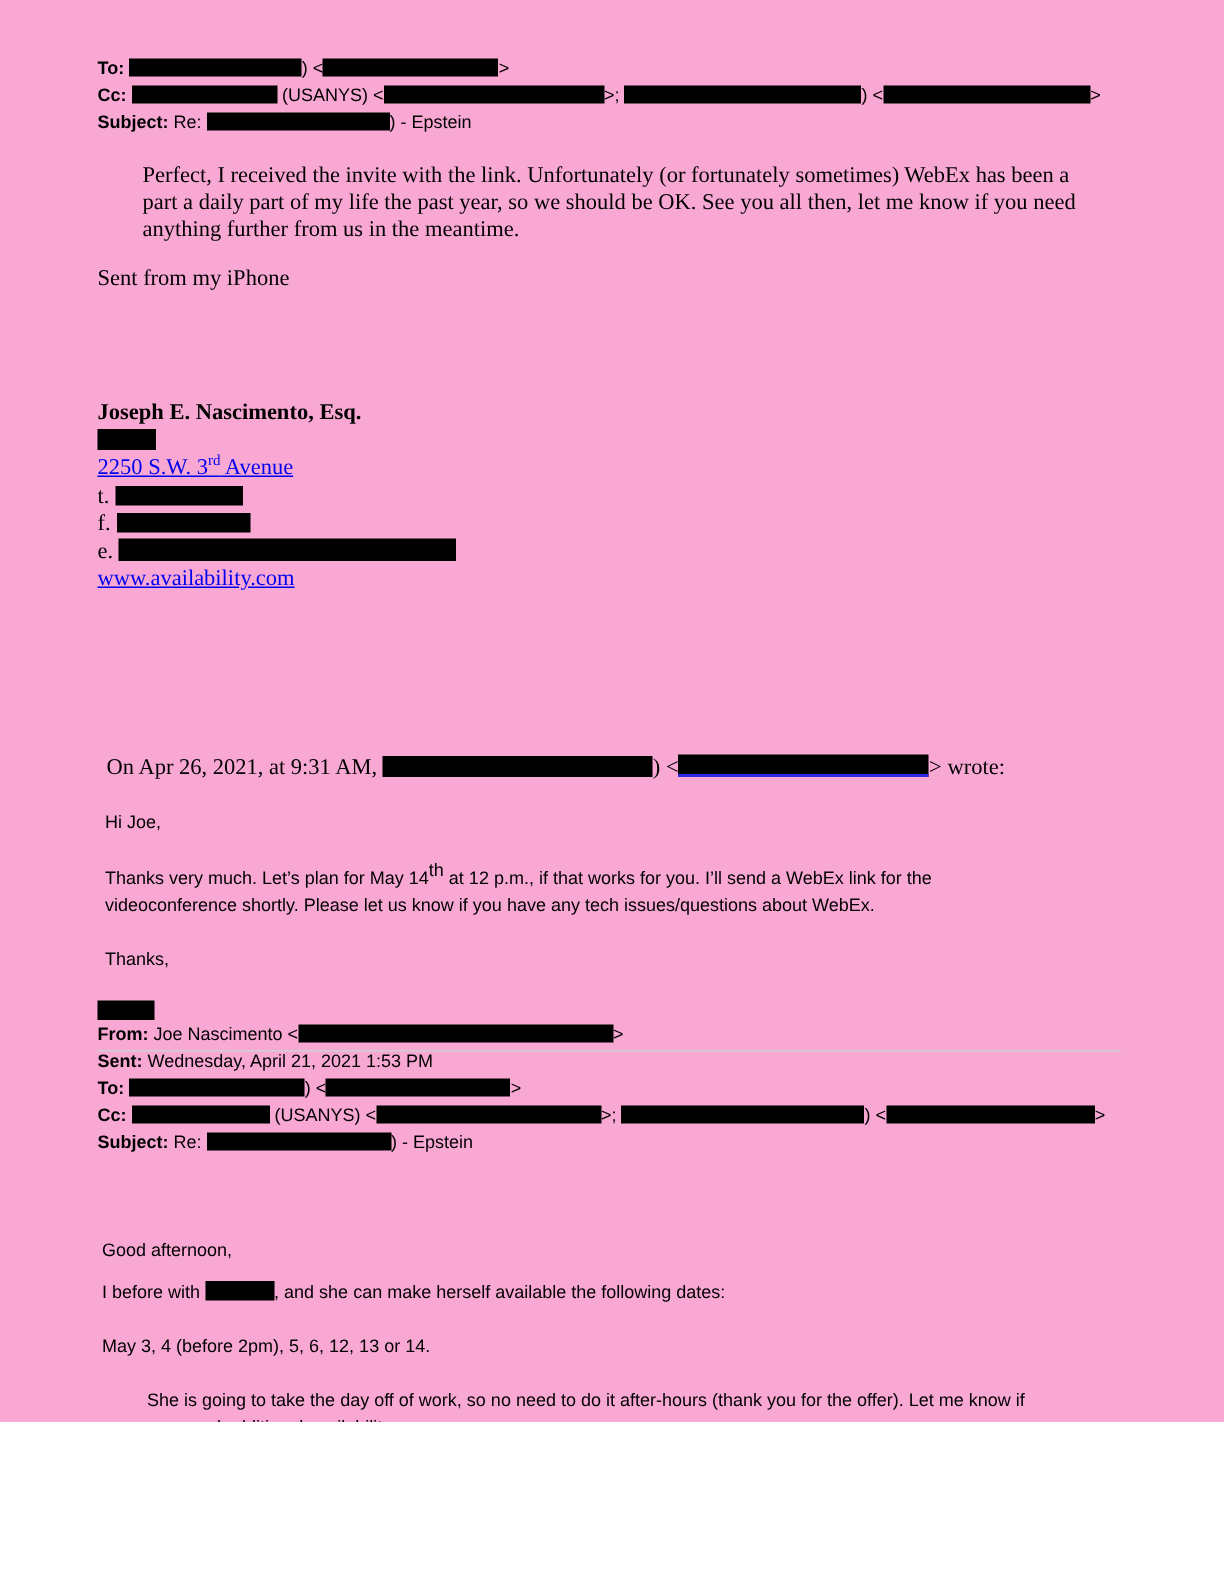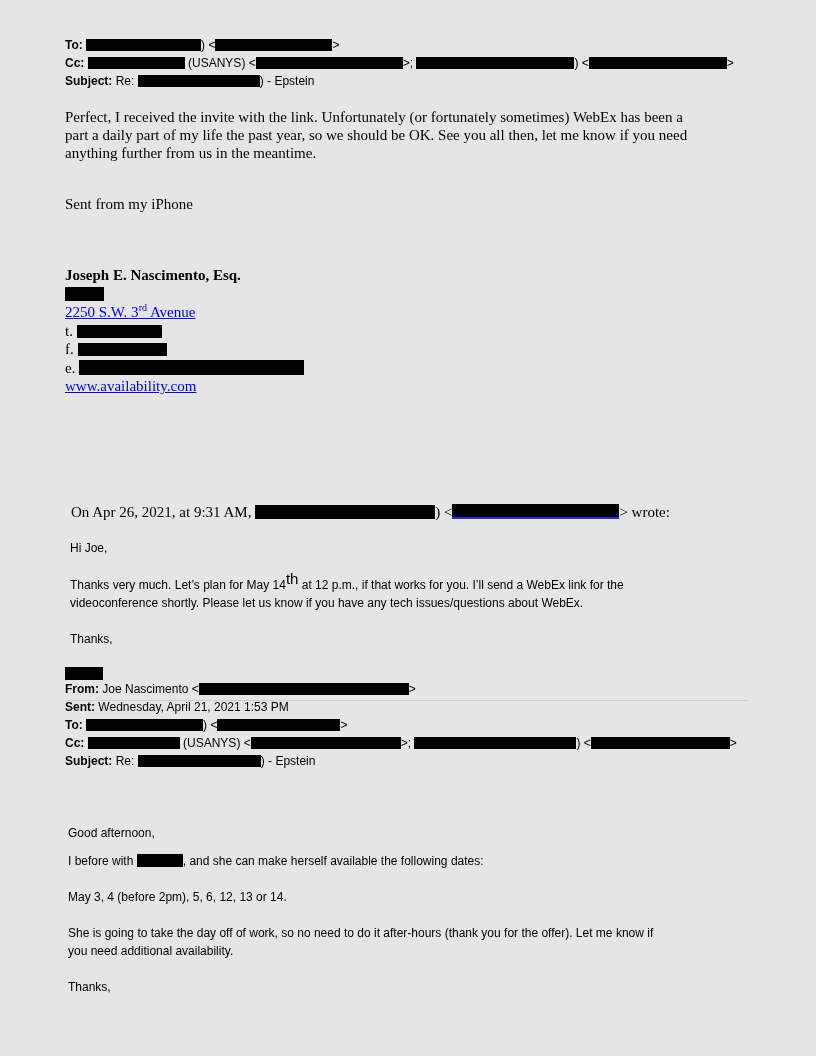--- a/index.html
+++ b/index.html
@@ -1,30 +1,30 @@
 <!DOCTYPE html>
 <html><head>
 <meta charset="utf-8">
 <style>
   html,body{margin:0;padding:0;background:#ffffff;}
-  #page{position:relative;width:816px;height:1056px;background:#e5e5e5;overflow:hidden;}
+  #page{position:relative;width:816px;height:948px;background:#f9a8d4;overflow:hidden;}
   .sans{font-family:"Liberation Sans",sans-serif;font-size:12px;line-height:18px;color:#000;}
   .serif{font-family:"Liberation Serif",serif;font-size:15px;line-height:18px;color:#000;}
   .sig{line-height:18.5px;}
   .b{font-weight:bold;}
   .abs{position:absolute;}
-  .preline{white-space:pre-line;}
+  .preline{white-space:pre-line;margin-left:30px;}
   .rx{display:inline-block;background:#000;vertical-align:-2px;}
   .rx-s{height:12px;}           
   .rx-m{height:13px;}           
   .rx-t{height:14px;vertical-align:-2px;} 
   a.lnk{color:#0000EE;text-decoration:underline;cursor:pointer;}
   .rx-underline{border-bottom:2px solid #2a2ae0;}
   sup{font-size:10px;line-height:0;}
-  .sans sup{font-size:15px;}
+  .sans sup{font-size:12px;}
   #divider{position:absolute;left:65px;top:700px;width:682px;height:0;border-top:1px solid #d0d0d0;}
   .hl{white-space:nowrap;}
 </style>
 </head>
 <body>
 
 <div id="page">
 
   <div class="abs sans" style="left:65px;top:36px;">
     <div class="hl">
@@ -41,21 +41,21 @@
       <span class="b">Subject:</span>
       <span>Re:</span>
       <span class="rx rx-s" style="width:122px;"></span><span>) - Epstein</span>
     </div>
   </div>
 
   <div class="abs serif preline" style="left:65px;top:108px;width:700px;">Perfect, I received the invite with the link. Unfortunately (or fortunately sometimes) WebEx has been a
 part a daily part of my life the past year, so we should be OK. See you all then, let me know if you need
 anything further from us in the meantime.</div>
 
-  <div class="abs serif" style="left:65px;top:195px;text-align:right;">Sent from my iPhone</div>
+  <div class="abs serif" style="left:65px;top:177px;text-align:right;">Sent from my iPhone</div>
 
   <div class="abs serif sig" style="left:65px;top:266px;">
     <div class="b">Joseph E. Nascimento, Esq.</div>
     <div><span class="rx rx-t" style="width:39px;"></span> </div>
     <div><a class="lnk"><span>2250 S.W. 3</span><sup>rd</sup><span> Avenue</span></a></div>
     <div><span>t.</span> <span class="rx rx-m" style="width:85px;"></span></div>
     <div><span>f.</span> <span class="rx rx-m" style="width:89px;"></span></div>
     <div><span>e.</span> <span class="rx" style="width:225px;height:15px;"></span></div>
     <div><a class="lnk">www.availability.com</a></div>
   </div>

